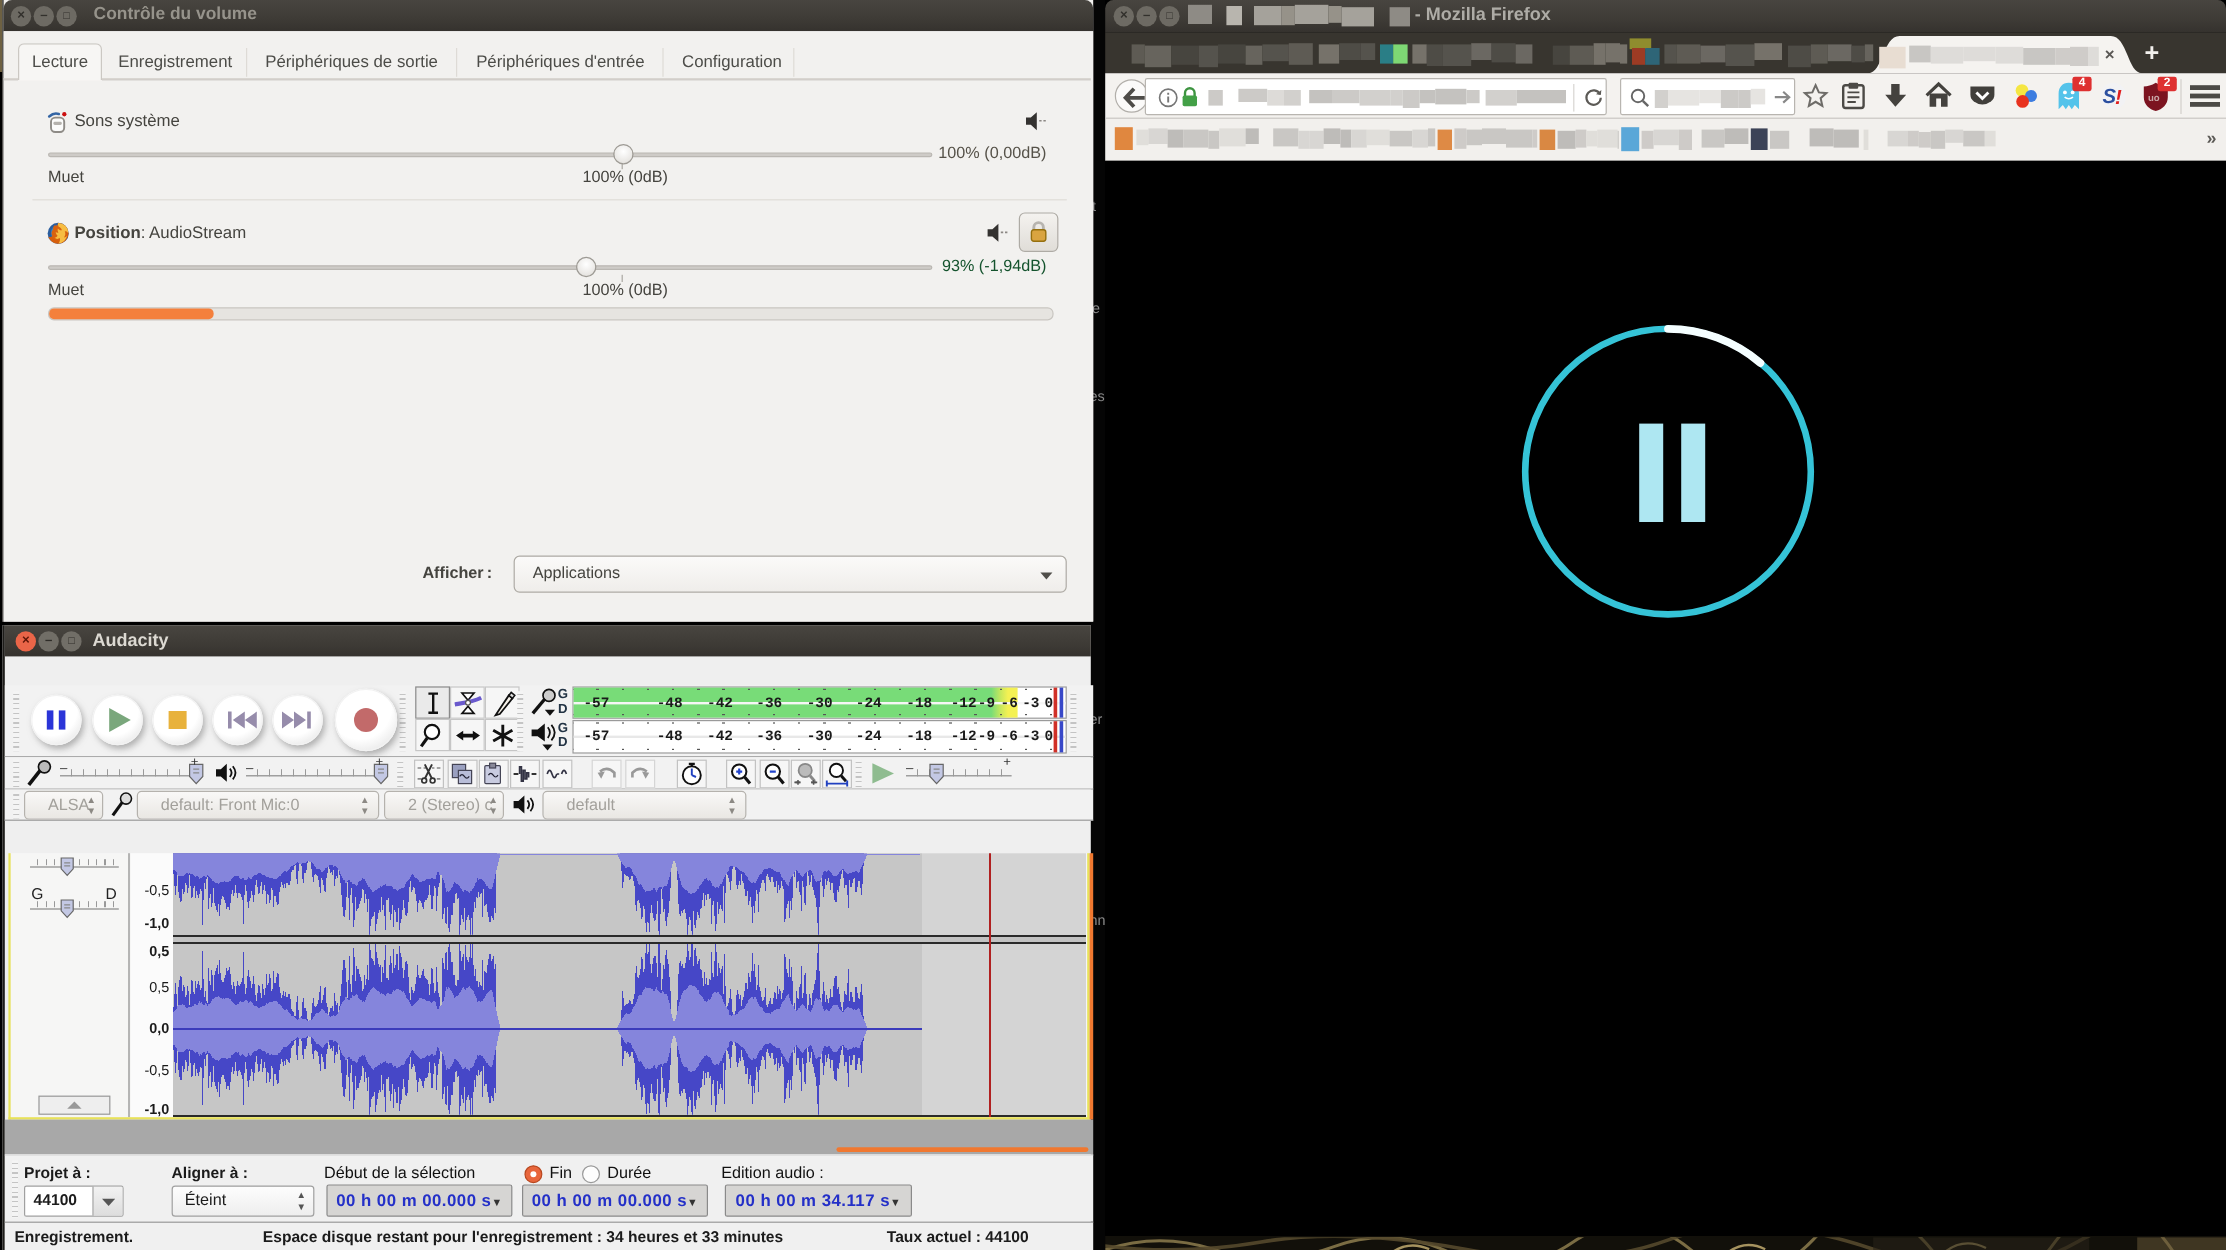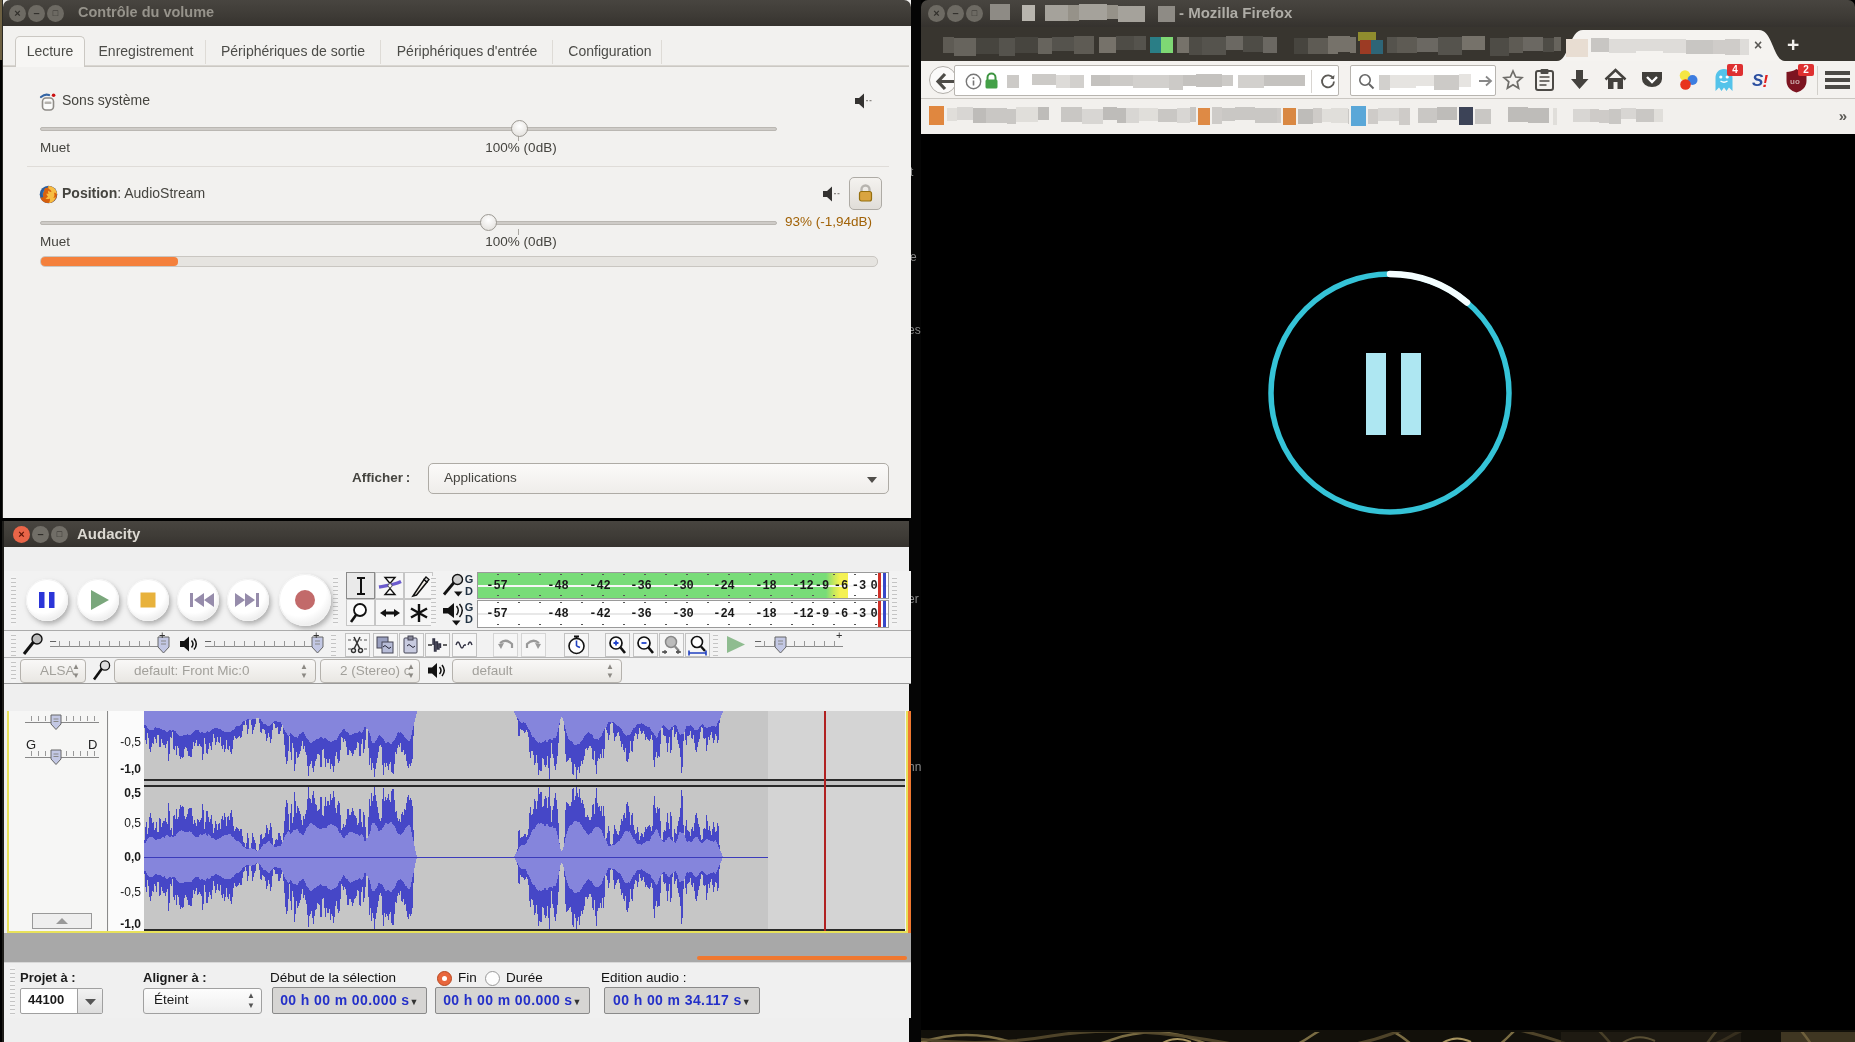--- a/index.html
+++ b/index.html
@@ -104,20 +104,21 @@
       <circle cx="14.6" cy="3.2" r="1.8" fill="#cc1010"></circle>
     </svg>
     <div class="ptxt" style="left:59px;top:66px;font-size:14px">Sons système</div>
     <svg class="abs" style="left:850px;top:66px" width="22" height="18" viewBox="0 0 22 18">
       <path d="M2 6 L6 6 L11 1.5 L11 16.5 L6 12 L2 12 Z" fill="#343230"></path>
       <path d="M13 8.6 h2 M16.5 8.6 h2" stroke="#8b8884" stroke-width="1.4"></path>
     </svg>
     <div class="sliderline" style="left:37px;top:101px;width:737px"></div>
     <div class="abs" style="left:515px;top:109px;width:1px;height:6px;background:#aaa7a2"></div>
     <div class="knob" style="left:508px;top:94px"></div>
+    <div class="ptxt" style="left:0;top:94px;width:869px;text-align:right;color:#565249">100% (0,00dB)</div>
     <div class="ptxt" style="left:37px;top:114px">Muet</div>
     <div class="ptxt" style="left:468px;top:114px;width:100px;text-align:center">100% (0dB)</div>
     <div class="abs" style="left:24px;top:140px;width:862px;height:1px;background:#dfdcd8"></div>
 
     <svg class="abs" style="left:36px;top:159px" width="19" height="19" viewBox="0 0 19 19">
       <circle cx="9.5" cy="9.5" r="8.8" fill="#2b5e9e"></circle>
       <circle cx="10" cy="9" r="6.5" fill="#3a85c8"></circle>
       <path d="M9.5 .9 A8.6 8.6 0 0 1 18.1 9.5 A8.6 8.6 0 0 1 9.5 18.1 A8.6 8.6 0 0 1 1.2 12 C3 13 4 12.5 4.5 11.5 C3.5 10 3.8 7.5 5.2 6.2 C5 5 5.6 3.5 6.5 2.8 C7.5 3.2 8.3 3.0 9 2.2 C9 1.6 9.2 1.1 9.5 .9 Z" fill="#e66000" opacity=".92"></path>
       <path d="M9.5 .9 A8.6 8.6 0 0 1 18.1 9.5 C17 8.0 16 7.6 15 7.8 C15.8 9.6 15.5 11.6 14.3 13 C15.8 12.8 16.6 12 17 11 A8.6 8.6 0 0 1 9.5 18.1 C11 16.5 11.3 14.8 10.8 13.4 C9.6 14.4 7.6 14.3 6.5 13.2 C7.8 13 8.6 12.3 8.9 11.2 C8 10.6 7.4 9.5 7.5 8.4 C8.2 8.9 9 9 9.7 8.7 C9 7.8 8.8 6.6 9.3 5.5 C10.2 6.8 11.5 7.2 12.6 6.8 C12.2 5.4 11.2 4.3 9.9 3.9 C9.3 2.8 9.2 1.7 9.5 .9 Z" fill="#f7bd42"></path>
     </svg>
@@ -128,21 +129,21 @@
     </svg>
     <div class="abs" style="left:846px;top:151px;width:33px;height:33px;border:1px solid #aeaba5;border-radius:5px;background:linear-gradient(#f4f2ef,#e0ddd8)">
       <svg width="17" height="19" viewBox="0 0 17 19" style="margin:6px 0 0 7px">
         <path d="M4.5 8 V5.5 A4 4 0 0 1 12.5 5.5 V8" fill="none" stroke="#b7b4af" stroke-width="2.4"></path>
         <rect x="2.5" y="7.5" width="12" height="9.5" rx="2" fill="#d9a440" stroke="#96700f" stroke-width="1.2"></rect>
       </svg>
     </div>
     <div class="sliderline" style="left:37px;top:195px;width:737px"></div>
     <div class="abs" style="left:515px;top:203px;width:1px;height:6px;background:#aaa7a2"></div>
     <div class="knob" style="left:477px;top:188px"></div>
-    <div class="ptxt" style="left:0;top:188px;width:869px;text-align:right;color:#a16207">93% (-1,94dB)</div>
+    <div class="ptxt" style="left:0;top:188px;width:869px;text-align:right;color:#14532d">93% (-1,94dB)</div>
     <div class="ptxt" style="left:37px;top:208px">Muet</div>
     <div class="ptxt" style="left:468px;top:208px;width:100px;text-align:center">100% (0dB)</div>
     <div class="abs" style="left:37px;top:230px;width:838px;height:11px;background:#e6e4e0;border:1px solid #c9c6c1;border-radius:5px"></div>
     <div class="abs" style="left:38px;top:231px;width:137px;height:9px;background:#f4803c;border-radius:4px"></div>
 
     <div class="ptxt" style="left:349px;top:444px;font-weight:bold">Afficher :</div>
     <div class="abs" style="left:425px;top:437px;width:461px;height:31px;border:1px solid #aeaba5;border-radius:5px;background:linear-gradient(#fbfaf9,#efedea)">
       <div class="ptxt" style="left:15px;top:6px;position:absolute">Applications</div>
       <svg class="abs" style="right:10px;top:12px" width="12" height="8">
           <path d="M1 1 L6 7 L11 1 Z" fill="#504e4a"></path>
@@ -518,20 +519,25 @@
     <div class="abs" style="left:433px;top:8px;width:15px;height:15px;border-radius:50%;background:#e8663c;border:1px solid #b84820"></div>
     <div class="abs" style="left:438px;top:13px;width:5px;height:5px;border-radius:50%;background:#fff"></div>
     <div class="snum" style="left:454px;top:7px;font-weight:normal;font-size:13.5px;color:#111">Fin</div>
     <div class="abs" style="left:481px;top:8px;width:15px;height:15px;border-radius:50%;background:#fdfdfd;border:1px solid #999"></div>
     <div class="snum" style="left:502px;top:7px;font-weight:normal;font-size:13.5px;color:#111">Durée</div>
     <div class="tfield" style="left:431px;top:24px;width:155px">00 h 00 m 00.000 s<span style="color:#333;font-size:9px">▼</span></div>
     <div class="snum" style="left:597px;top:7px;font-weight:normal;font-size:13.5px;color:#111">Edition audio :</div>
     <div class="tfield" style="left:600px;top:24px;width:156px">00 h 00 m 34.117 s<span style="color:#333;font-size:9px">▼</span></div>
   </div>
 
+  <div id="statusbar" class="abs" style="left:0;top:497px;width:907px;height:24px;background:#f0f0f0;border-top:1px solid #9a9a9a">
+    <div class="snum" style="left:8px;top:4px">Enregistrement.</div>
+    <div class="snum" style="left:215px;top:4px">Espace disque restant pour l'enregistrement : 34 heures et 33 minutes</div>
+    <div class="snum" style="left:735px;top:4px">Taux actuel : 44100</div>
+  </div>
 </div>
 
 <div id="ffx" class="abs">
   <div class="titlebar">
     <div class="wbtn" style="left:7px;top:5px">×</div>
     <div class="wbtn" style="left:26px;top:5px">–</div>
     <div class="wbtn" style="left:45px;top:5px;font-size:9px">□</div>
     <div class="px" style="left:69px;top:4px;width:20px;height:16px;background:#8e8b85"></div>
       <div class="px" style="left:101px;top:5px;width:13px;height:16px;background:#b8b5ae"></div>
       <div class="px" style="left:124px;top:5px;width:23px;height:16px;background:#a5a29b"></div>

